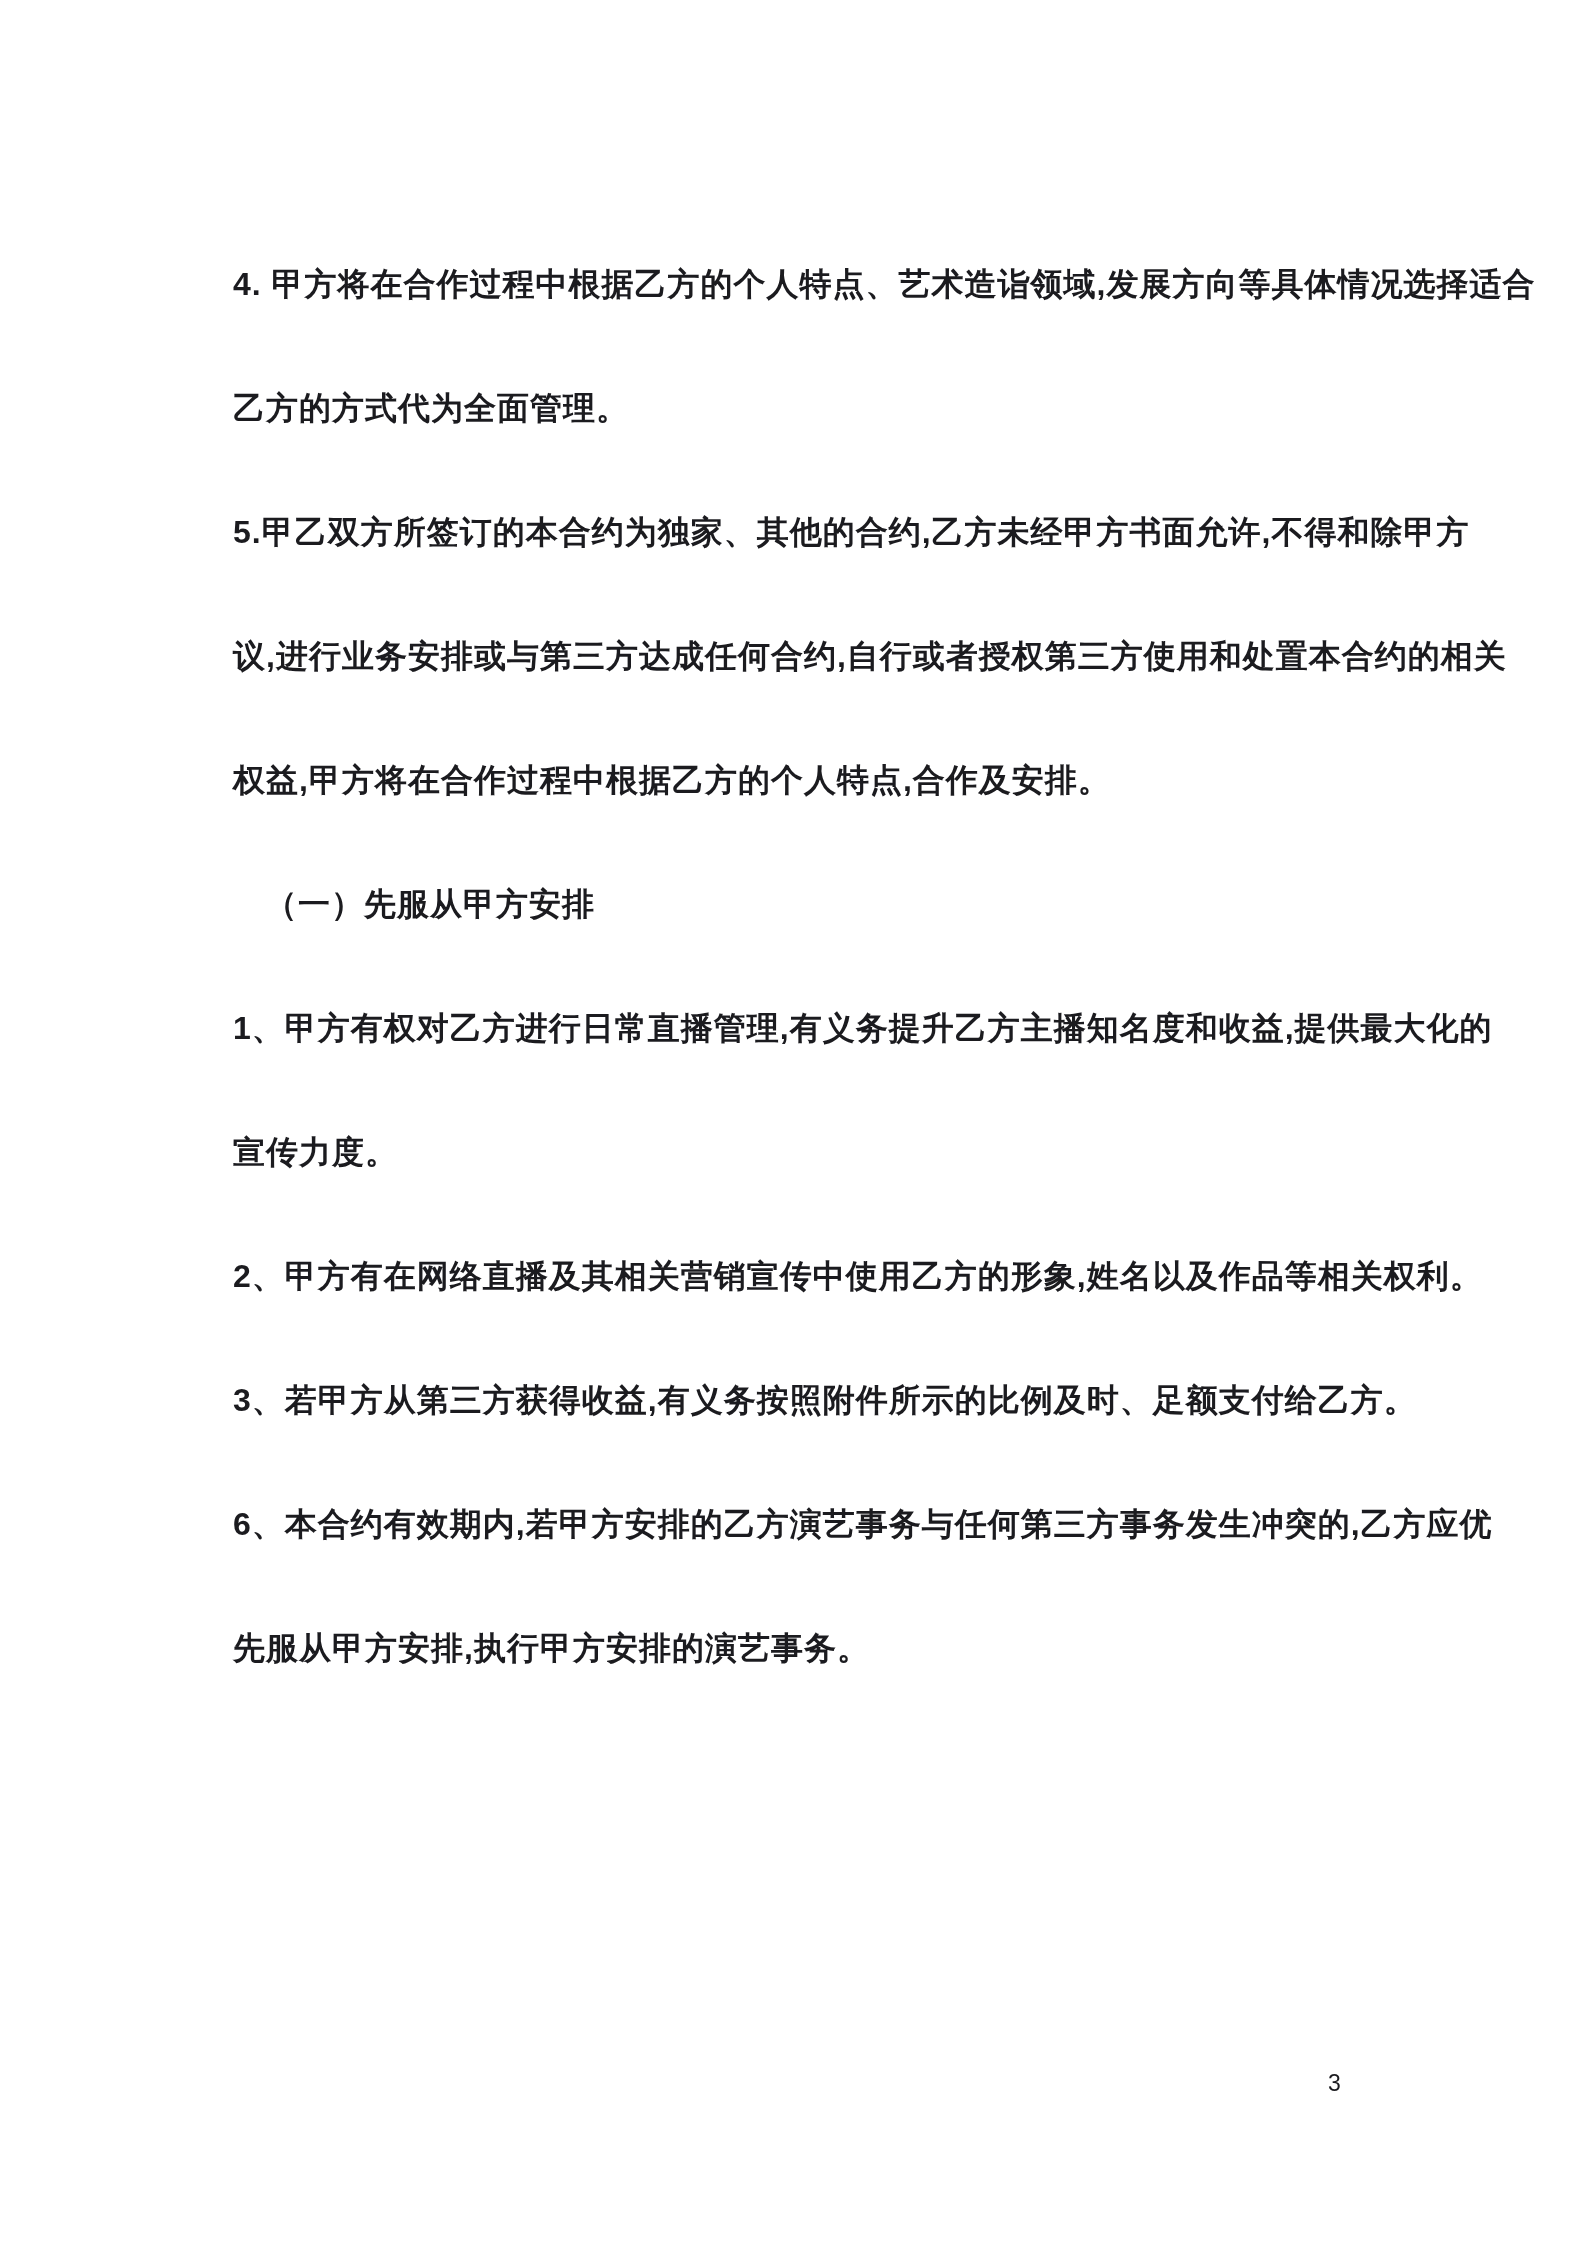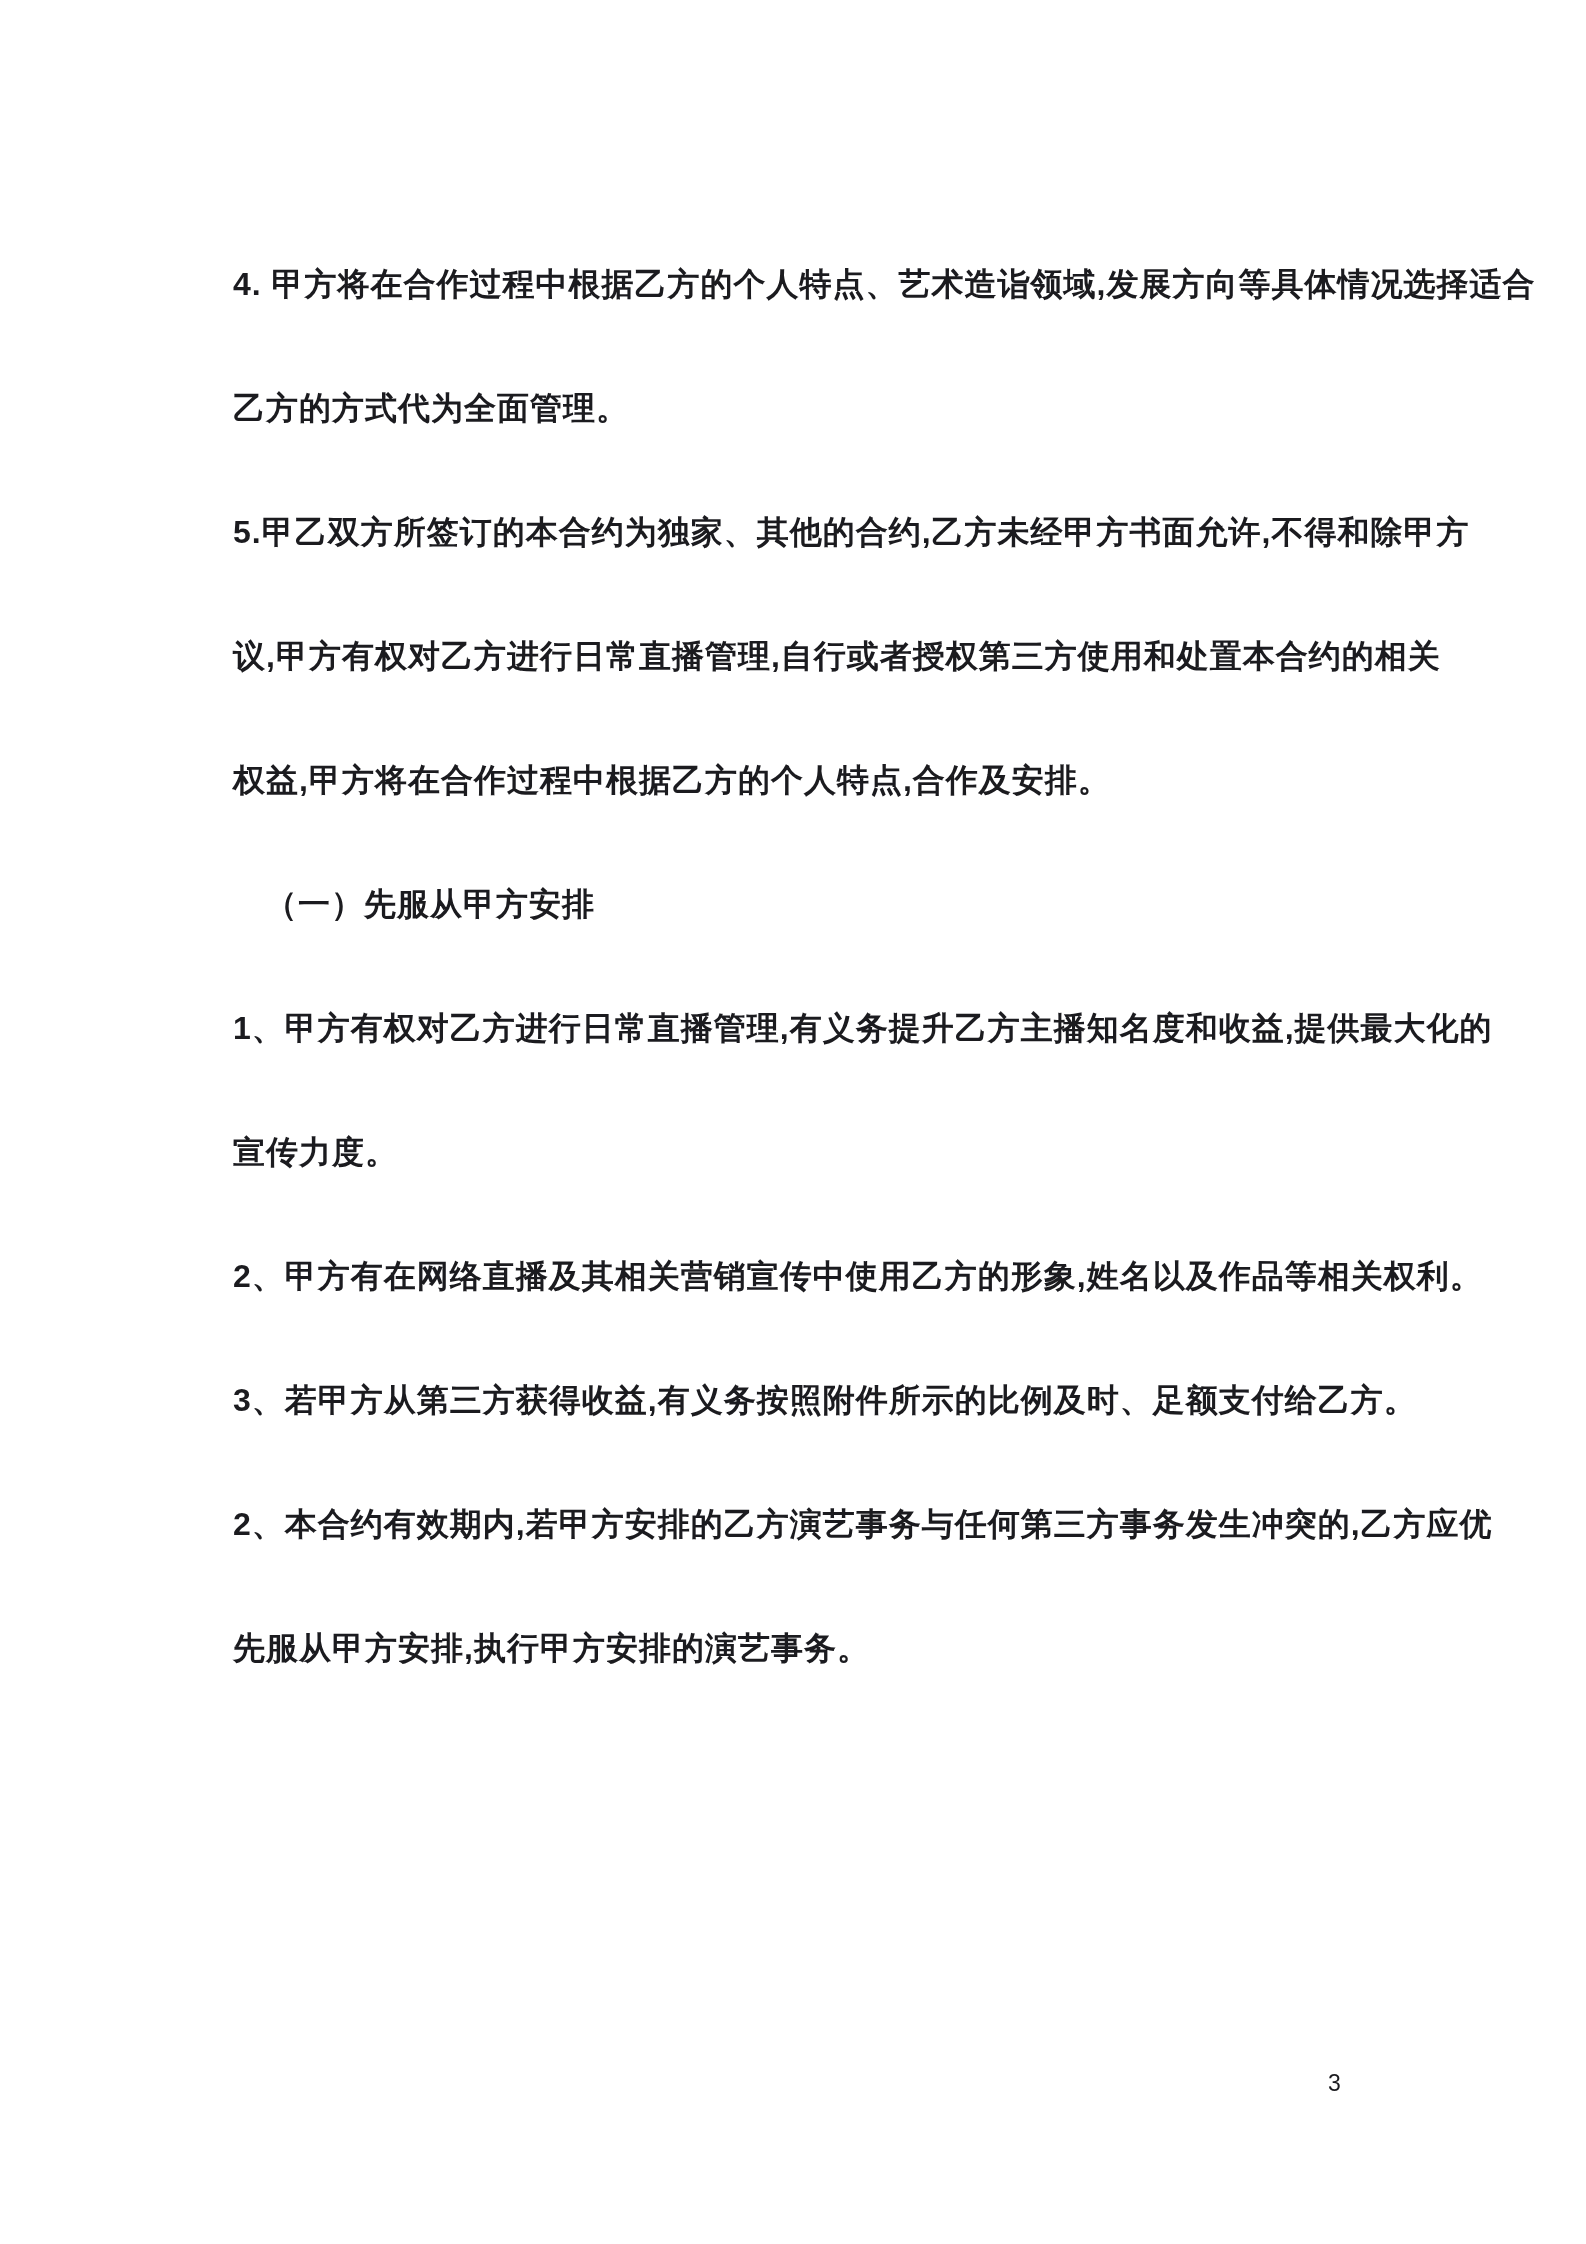--- a/index.html
+++ b/index.html
@@ -48,25 +48,25 @@
 </style>
 </head>
 <body>
 
 <div class="page">
   <div class="doc">
     <div>
         <div class="line">4. 甲方将在合作过程中根据乙方的个人特点、艺术造诣领域,发展方向等具体情况选择适合</div>
         <div class="line">乙方的方式代为全面管理。</div>
         <div class="line">5.甲乙双方所签订的本合约为独家、其他的合约,乙方未经甲方书面允许,不得和除甲方</div>
-        <div class="line">议,甲方有权对乙方进行日常直播管理,自行或者授权第三方使用和处置本合约的相关</div>
+        <div class="line">议,进行业务安排或与第三方达成任何合约,自行或者授权第三方使用和处置本合约的相关</div>
         <div class="line">权益,甲方将在合作过程中根据乙方的个人特点,合作及安排。</div>
         <div class="line indent">（一）先服从甲方安排</div>
         <div class="line">1、甲方有权对乙方进行日常直播管理,有义务提升乙方主播知名度和收益,提供最大化的</div>
         <div class="line">宣传力度。</div>
         <div class="line">2、甲方有在网络直播及其相关营销宣传中使用乙方的形象,姓名以及作品等相关权利。</div>
         <div class="line">3、若甲方从第三方获得收益,有义务按照附件所示的比例及时、足额支付给乙方。</div>
-        <div class="line">2、本合约有效期内,若甲方安排的乙方演艺事务与任何第三方事务发生冲突的,乙方应优</div>
+        <div class="line">6、本合约有效期内,若甲方安排的乙方演艺事务与任何第三方事务发生冲突的,乙方应优</div>
         <div class="line">先服从甲方安排,执行甲方安排的演艺事务。</div>
       </div>
   </div>
   <div class="page-number">3</div>
 </div>
 
 </body></html>

